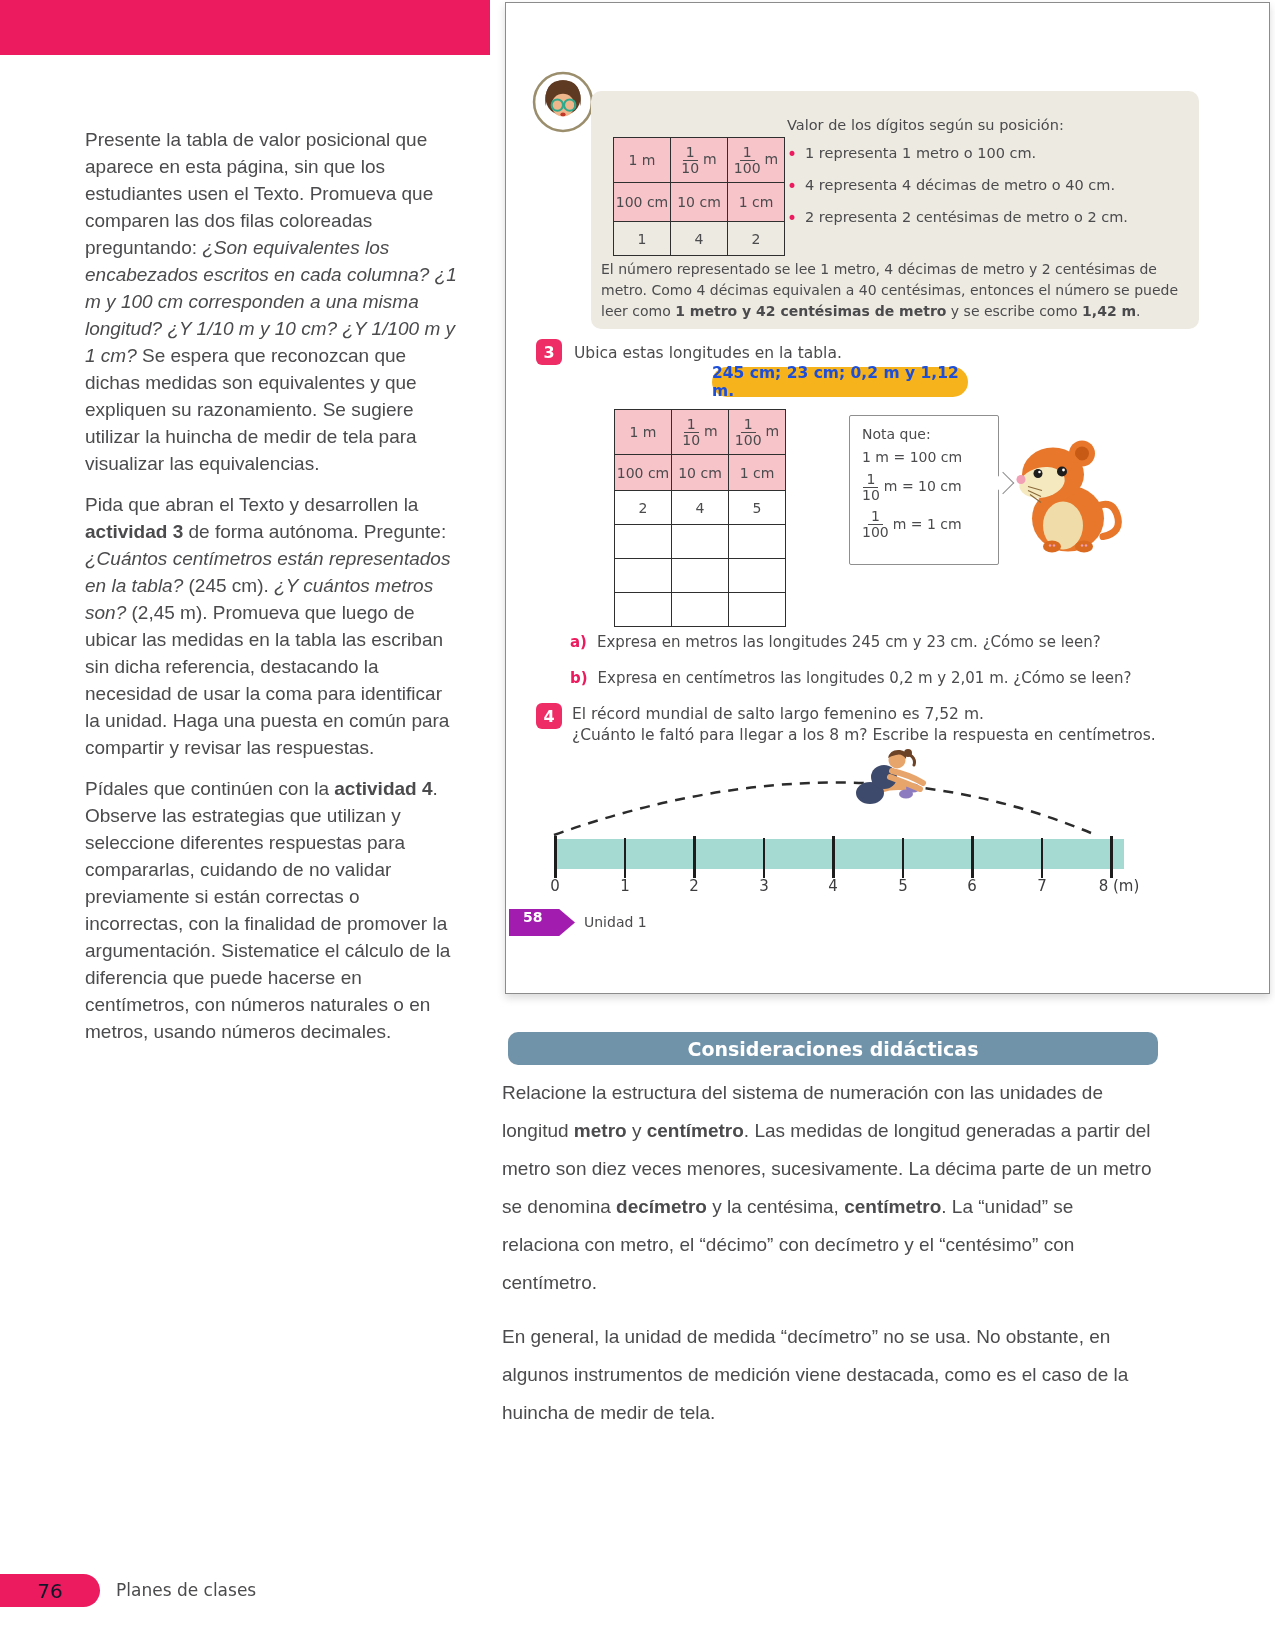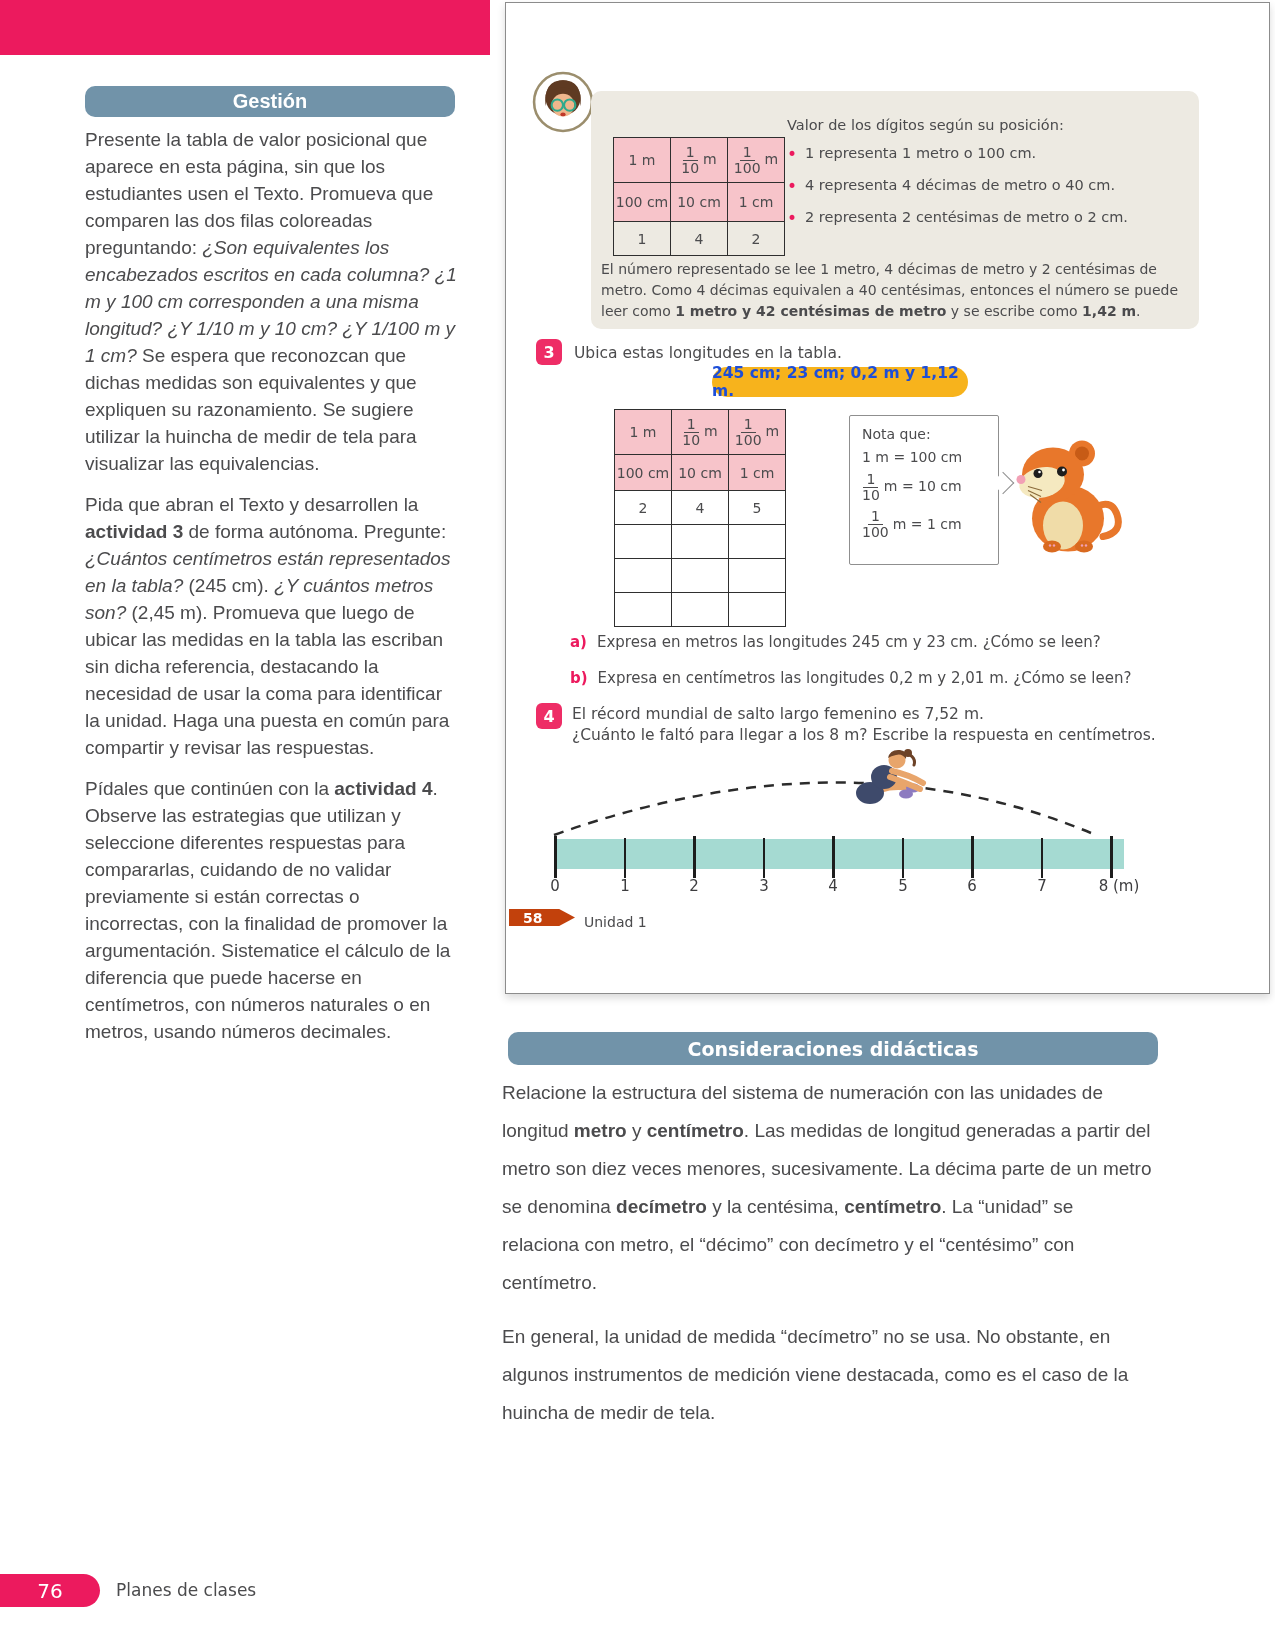--- a/index.html
+++ b/index.html
@@ -1,26 +1,26 @@
 <!DOCTYPE html>
 <html><head>
 <meta charset="utf-8">
 <style>
   html,body{margin:0;padding:0;background:#ffffff;}
   #canvas{position:relative;width:1275px;height:1650px;background:#ffffff;overflow:hidden;
           font-family:"Liberation Sans",sans-serif;color:#4b4b4d;}
 
   
   .topbar{position:absolute;left:0;top:0;width:490px;height:55px;background:#ec1a5e;}
-  .tab58{position:absolute;left:3px;top:906px;width:66px;height:17px;background:#c2410c;
+  .tab58{position:absolute;left:3px;top:906px;width:66px;height:27px;background:#a21caf;
          clip-path:polygon(0 0,76% 0,100% 50%,76% 100%,0 100%);
          color:#fff;font-family:"DejaVu Sans",sans-serif;font-size:14px;font-weight:700;
-         display:flex;align-items:center;justify-content:flex-start;padding-left:14px;box-sizing:border-box;}
+         display:flex;justify-content:flex-start;padding-left:14px;box-sizing:border-box;}
   .tab76{position:absolute;left:0;top:1574px;width:100px;height:33px;background:#ec1a5e;
-         border-radius:0 17px 17px 0;color:#ffffff;font-size:20px;font-family:"DejaVu Sans",sans-serif;
+         border-radius:0 17px 17px 0;color:#0f172a;font-size:20px;font-family:"DejaVu Sans",sans-serif;
          display:flex;align-items:center;justify-content:center;}
   .footer-label{position:absolute;left:116px;top:1580px;font-family:"DejaVu Sans",sans-serif;
          font-size:17px;color:#4b4b4d;}
 
   
   .blue-head{background:#7193a9;color:#fff;font-weight:700;text-align:center;
              border-radius:10px;display:flex;align-items:center;justify-content:center;}
   #gestion-head{position:absolute;left:85px;top:86px;width:370px;height:31px;font-size:20px;}
   #gestion-body{position:absolute;left:85px;top:126px;width:376px;font-size:19px;line-height:27px;}
   #gestion-body p{margin:0 0 14px 0;}
@@ -96,23 +96,20 @@
   #consid-body{position:absolute;left:502px;top:1074px;width:650px;font-size:19px;line-height:38px;}
   #consid-body p{margin:0 0 16px 0;}
 </style>
 </head>
 <body>
 
 <div id="canvas">
 
   <div class="topbar"></div>
 
-  <div id="gestion-head" class="blue-head">
-    <span>Gestión</span>
-  </div>
   <div id="gestion-body">
     <p><span>Presente la tabla de valor posicional que aparece en esta página, sin que los estudiantes usen el Texto. Promueva que comparen las dos filas coloreadas preguntando: </span><span class="it">¿Son equivalentes los encabezados escritos en cada columna? ¿1 m y 100 cm corresponden a una misma longitud? ¿Y 1/10 m y 10 cm? ¿Y 1/100 m y 1 cm?</span><span> Se espera que reconozcan que dichas medidas son equivalentes y que expliquen su razonamiento. Se sugiere utilizar la huincha de medir de tela para visualizar las equivalencias.</span></p>
     <p><span>Pida que abran el Texto y desarrollen la </span><span class="b">actividad 3</span><span> de forma autónoma. Pregunte: </span><span class="it">¿Cuántos centímetros están representados en la tabla?</span><span> (245 cm). </span><span class="it">¿Y cuántos metros son?</span><span> (2,45 m). Promueva que luego de ubicar las medidas en la tabla las escriban sin dicha referencia, destacando la necesidad de usar la coma para identificar la unidad. Haga una puesta en común para compartir y revisar las respuestas.</span></p>
     <p><span>Pídales que continúen con la </span><span class="b">actividad 4</span><span>. Observe las estrategias que utilizan y seleccione diferentes respuestas para compararlas, cuidando de no validar previamente si están correctas o incorrectas, con la finalidad de promover la argumentación. Sistematice el cálculo de la diferencia que puede hacerse en centímetros, con números naturales o en metros, usando números decimales.</span></p>
   </div>
 
   <div id="frame">
 
     <svg class="avatar" viewBox="0 0 60 60">
       <circle cx="30" cy="30" r="28" fill="#ffffff" stroke="#9b8e6d" stroke-width="2.5"></circle>

